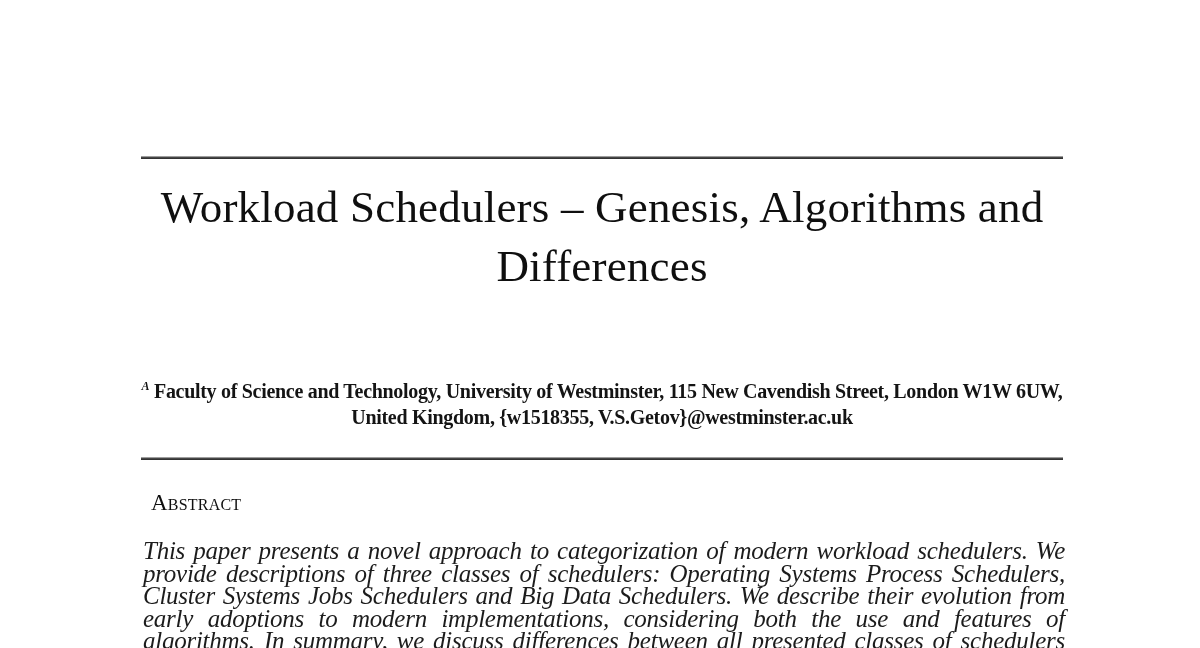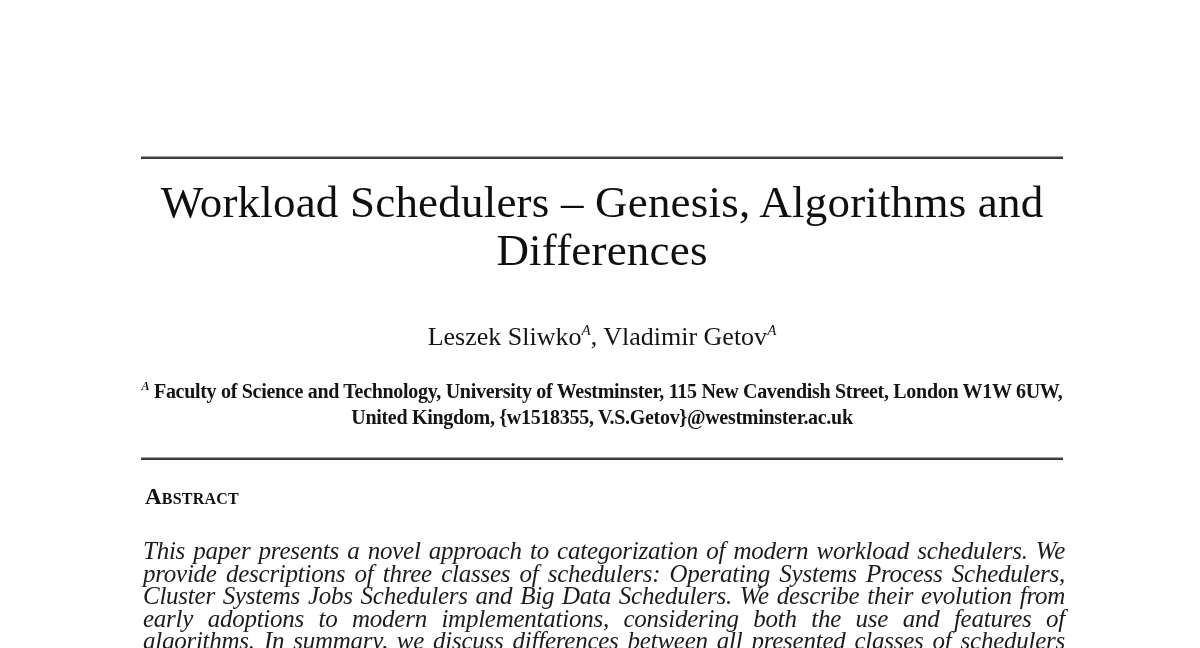--- a/index.html
+++ b/index.html
@@ -25,21 +25,21 @@
     height: 3px;
     background: linear-gradient(to bottom, #c9c9c9 0%, #3a3a3a 55%, #2e2e2e 100%);
   }
   .rule-top { top: 156px; }
   .rule-mid { top: 457px; }
 
   .title {
     top: 178px;
     margin: 0;
     font-size: 45px;
-    line-height: 48px;
+    line-height: 59px;
     font-weight: 400;
     text-align: center;
     color: #0f0f0f;
     letter-spacing: 0.2px;
   }
 
   .authors {
     top: 322px;
     font-size: 26px;
     line-height: 30px;
@@ -64,24 +64,24 @@
   }
   .affiliation sup {
     font-size: 12px;
     font-style: italic;
     vertical-align: super;
     line-height: 0;
   }
 
   .abstract-heading {
     top: 480px;
-    margin: 4px;
+    margin: 10px;
     font-size: 23px;
     line-height: 26px;
-    font-weight: 700;
+    font-weight: 400;
     font-variant: small-caps;
     color: #0f0f0f;
     letter-spacing: 0.2px;
   }
 
   .abstract-body {
     top: 538px;
     margin: 2px;
     font-size: 25px;
     line-height: 22.6px;
@@ -94,21 +94,20 @@
 </style>
 </head>
 <body>
 
 <div class="page">
 
   <div class="rule rule-top"></div>
 
   <h1 class="title column">Workload Schedulers – Genesis, Algorithms and Differences</h1>
 
-  <div class="authors column"><span>Leszek Sliwko</span><sup>A</sup><span>, </span><span>Vladimir Getov</span><sup>A</sup></div>
 
   <div class="affiliation column"><sup>A</sup><span> Faculty of Science and Technology, University of Westminster, 115 New Cavendish Street, London W1W 6UW, United Kingdom, {w1518355, V.S.Getov}@westminster.ac.uk</span></div>
 
   <div class="rule rule-mid"></div>
 
   <h2 class="abstract-heading column">Abstract</h2>
 
   <p class="abstract-body column">This paper presents a novel approach to categorization of modern workload schedulers. We provide descriptions of three classes of schedulers: Operating Systems Process Schedulers, Cluster Systems Jobs Schedulers and Big Data Schedulers. We describe their evolution from early adoptions to modern implementations, considering both the use and features of algorithms. In summary, we discuss differences between all presented classes of schedulers and discuss their chronological development. In conclusion we highlight similarities in the focus of</p>
 
 </div>

